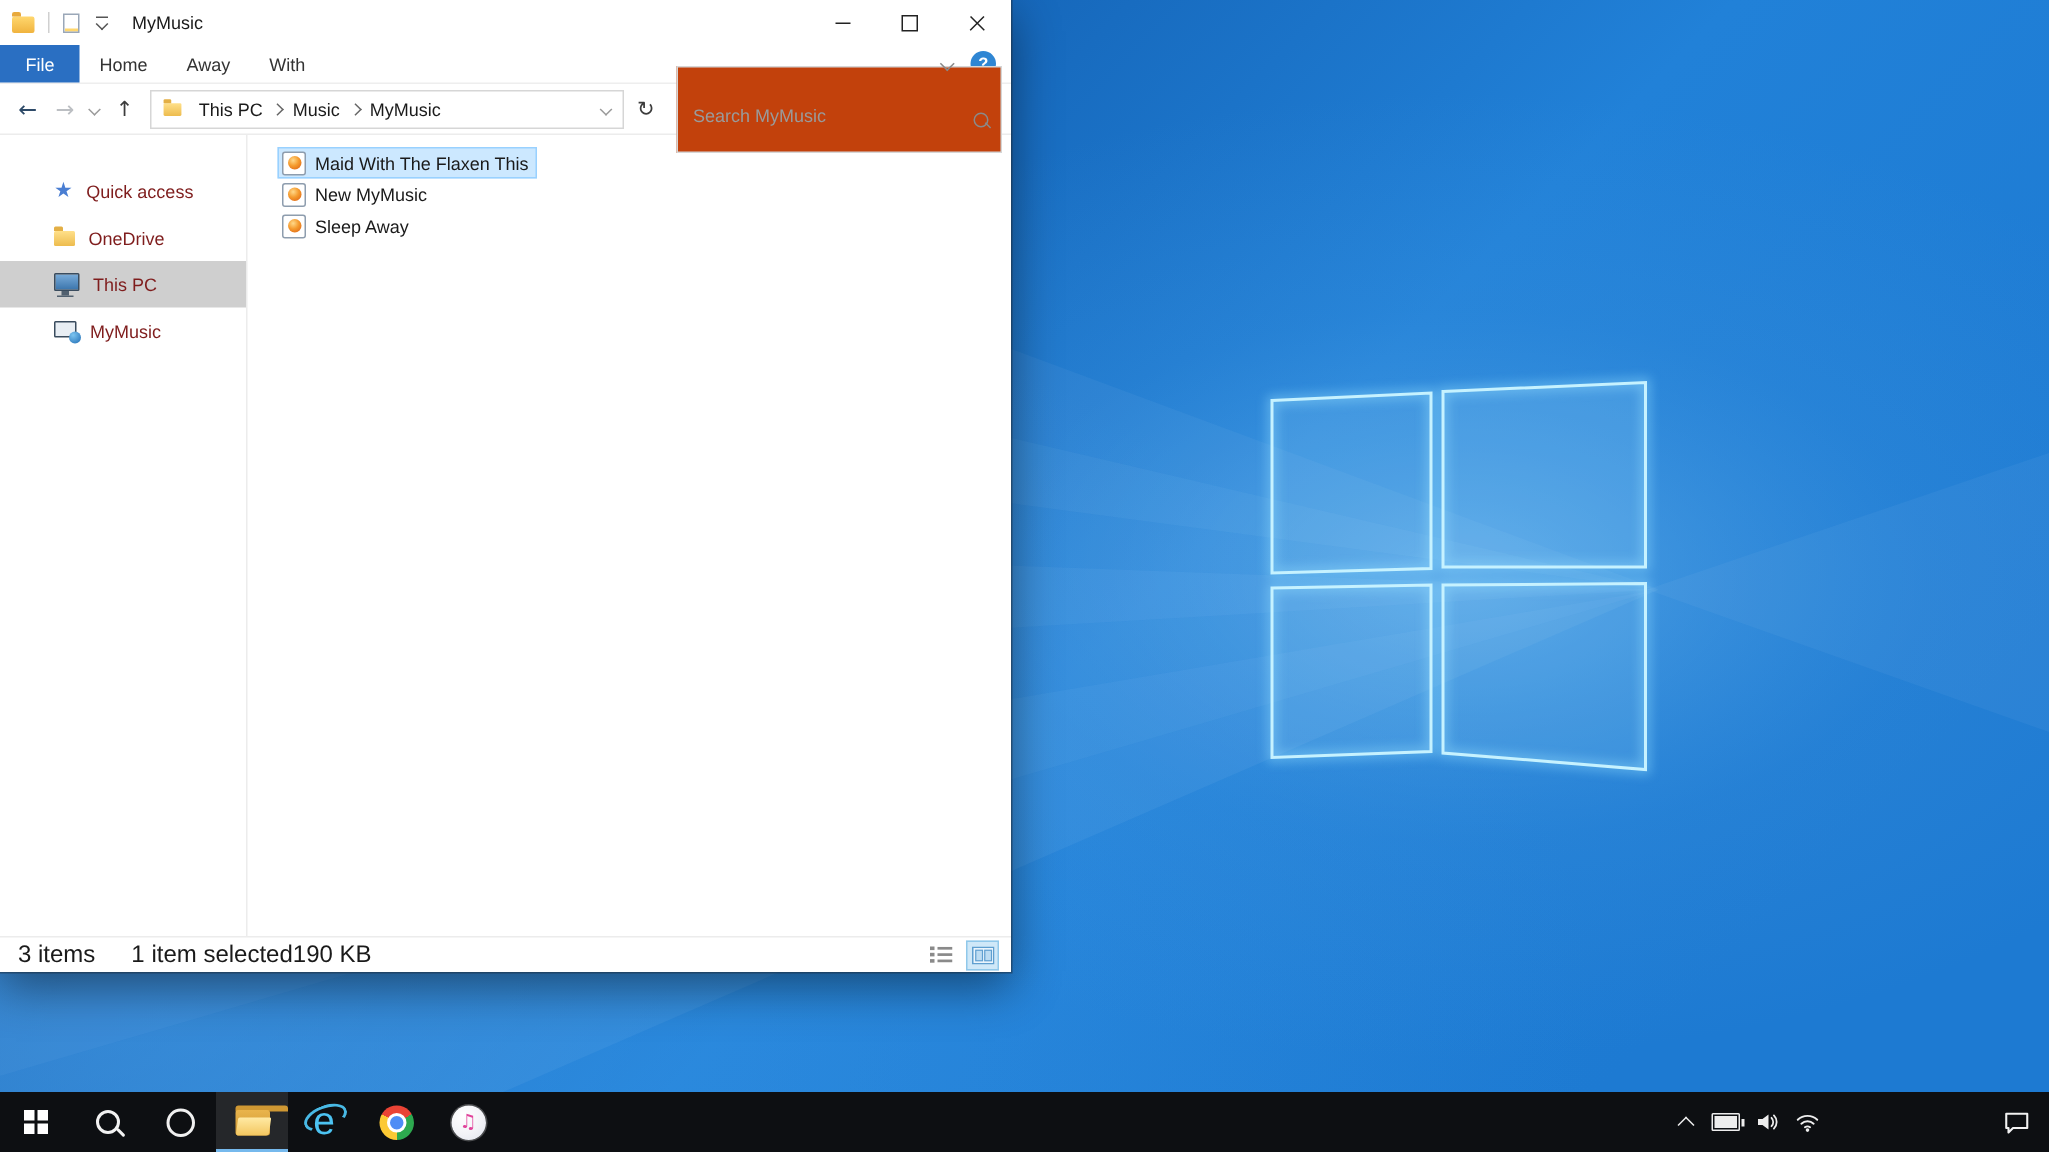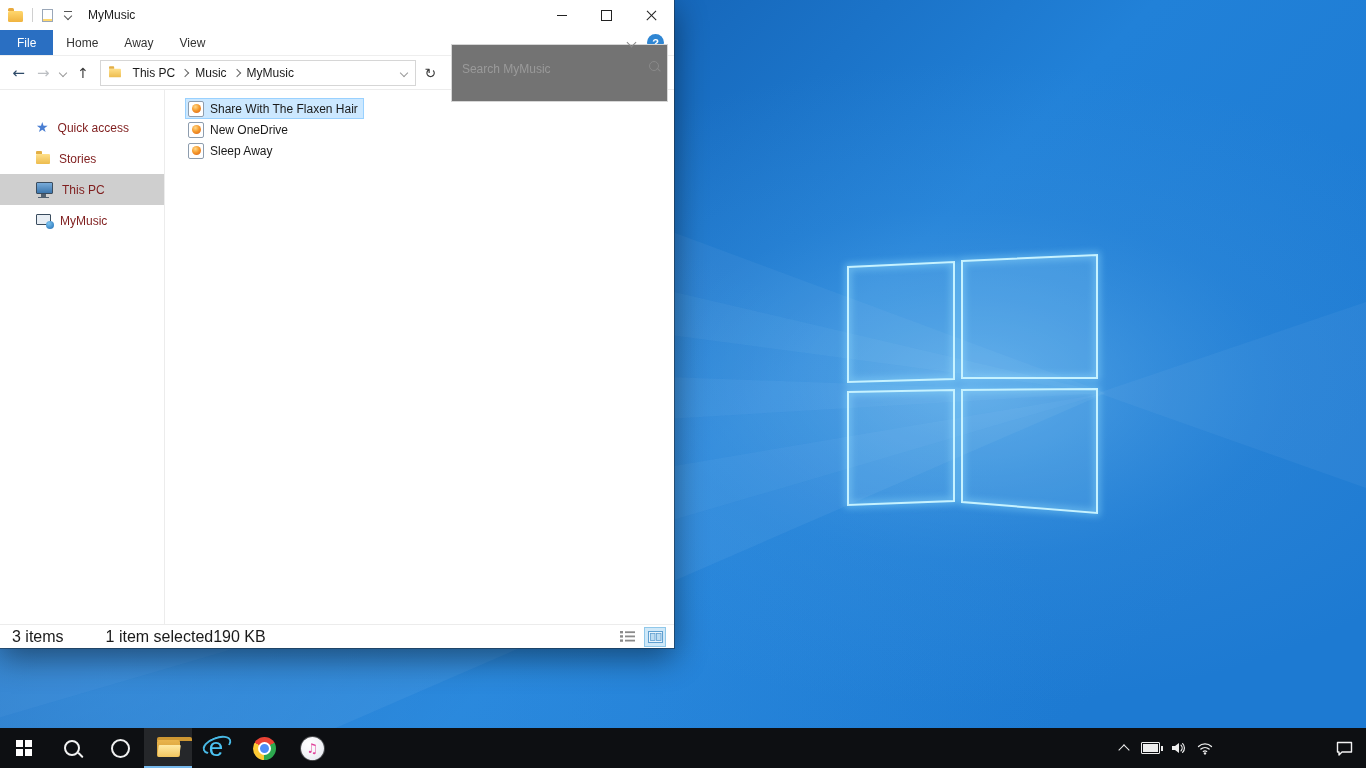--- a/index.html
+++ b/index.html
@@ -52,21 +52,21 @@
   .g-up{font-size:14px;color:#3c3c3c;}
   .g-refresh{font-size:14px;color:#3c3c3c;}
   .navdd{width:15px;display:flex;align-items:center;justify-content:center;}
   .chev-grey{border-color:#9a9a9a;}
   .addressbar{width:316px;height:24px;border:1px solid #d6d6d6;display:flex;align-items:center;margin-left:4px;background:#fff;}
   .addr-folder{margin:0 6px 0 7px;transform:scale(.85);}
   .crumb{padding:0 5px;height:22px;display:flex;align-items:center;color:#1a1a1a;cursor:default;}
   .crumb-sep{width:5px;height:5px;border-right:1.2px solid #666;border-bottom:1.2px solid #666;transform:rotate(-45deg);margin:0 2px;}
   .addr-dd{margin-left:auto;padding:0 8px;height:100%;display:flex;align-items:center;}
   .refreshbtn{width:25px;height:25px;display:flex;align-items:center;justify-content:center;margin-left:2px;}
-  .searchbox{width:200px;height:24px;border:1px solid #d6d6d6;margin-left:8px;display:flex;align-items:flex-start;padding:16px 8px;background:#737373;}
+  .searchbox{width:200px;height:24px;border:1px solid #d6d6d6;margin-left:8px;display:flex;align-items:flex-end;padding:16px 8px;background:#c2410c;}
   .searchbox input{flex:1;border:none;outline:none;font-size:12px;font-family:"Liberation Sans",sans-serif;color:#222;background:transparent;}
   .searchbox input::placeholder{color:#9a9a9a;}
   .mag{width:8px;height:8px;border:1.4px solid #8a8a8a;border-radius:50%;position:relative;margin-left:6px;flex:0 0 auto;}
   .mag::after{content:"";position:absolute;width:5px;height:1.4px;background:#8a8a8a;transform:rotate(45deg);left:6px;top:7px;}
 
   
   .winbody{flex:1;display:flex;min-height:0;}
   .navpane{width:165px;flex:0 0 auto;border-right:1px solid #ececec;padding-top:22px;box-sizing:border-box;}
   .sb-item{height:31px;display:flex;align-items:center;padding-left:36px;gap:9px;cursor:default;}
   .sb-item.selected{background:var(--sidebar-selected,#cfcfcf);}
@@ -85,21 +85,21 @@
   .filelist{flex:1;padding:8px 0 0 20px;}
   .file-row{display:flex;align-items:center;width:fit-content;padding:1px 5px 1px 2px;margin-bottom:0;border:1px solid transparent;height:17px;cursor:default;}
   .file-row.selected{background:var(--selection-bg,#cce8ff);border-color:var(--selection-border,#99d1ff);}
   .icon-media{width:14px;height:14px;background:#fff;border:1px solid #8e9dae;border-radius:2px;display:flex;align-items:center;justify-content:center;margin-right:6px;flex:0 0 auto;}
   .icon-media::before{content:"";width:9px;height:9px;border-radius:50%;background:radial-gradient(circle at 38% 32%,#ffd98a 0%,#f59b2e 45%,#d95b12 100%);}
   .file-name{font-size:12px;color:#1a1a1a;white-space:nowrap;}
 
   
   .statusbar{height:23px;flex:0 0 auto;display:flex;align-items:center;border-top:1px solid #ececec;font-size:16px;color:#1a1a1a;}
   .st-count{margin-left:12px;}
-  .st-sel{margin-left:42px;}
+  .st-sel{margin-left:24px;}
   .st-size{}
   .st-views{margin-left:auto;display:flex;align-items:center;gap:6px;margin-right:8px;}
   .viewbtn{width:20px;height:18px;display:flex;align-items:center;justify-content:center;border:1px solid transparent;}
   .viewbtn.active{background:#cfe8f8;border-color:#90c8ea;}
 
   
   .taskbar{position:absolute;left:0;bottom:0;width:100%;height:40px;background:var(--taskbar-bg,#0d0f12);
     display:flex;align-items:stretch;z-index:5;}
   .tb-btn{width:48px;display:flex;align-items:center;justify-content:center;position:relative;}
   .tb-btn.active{background:rgba(255,255,255,.10);box-shadow:inset 0 -2px 0 #76b9ed;}
@@ -208,21 +208,21 @@
         <div class="ctrl">
             <span class="ic-close"></span>
           </div>
       </div>
     </div>
 
     <div class="ribbon">
       <div class="tab file">File</div>
       <div class="tab">Home</div>
       <div class="tab">Away</div>
-      <div class="tab">View</div>
+      <div class="tab">With</div>
       <div class="ribbon-right">
         <span class="chev" style="border-color:#8a8a8a"></span>
         <span class="help">?</span>
       </div>
     </div>
 
     <div class="toolbar">
       <div class="navbtn">
           <span class="glyph g-back">←</span>
         </div>
@@ -258,40 +258,40 @@
     </div>
 
     <div class="winbody">
       <div class="navpane">
         <div class="sb-item">
           <span class="icon-star glyph">★</span>
           <span class="sb-label">Quick access</span>
         </div>
         <div class="sb-item">
           <span class="icon-folder16"></span>
-          <span class="sb-label">Stories</span>
+          <span class="sb-label">OneDrive</span>
         </div>
         <div class="sb-item selected">
           <span class="icon-pc"></span>
           <span class="sb-label">This PC</span>
         </div>
         <div class="sb-item">
           <span class="icon-net"></span>
           <span class="sb-label">MyMusic</span>
         </div>
       </div>
 
       <div class="filelist">
         <div class="file-row selected">
           <span class="icon-media"></span>
-          <span class="file-name">Share With The Flaxen Hair</span>
+          <span class="file-name">Maid With The Flaxen This</span>
         </div>
         <div class="file-row">
           <span class="icon-media"></span>
-          <span class="file-name">New OneDrive</span>
+          <span class="file-name">New MyMusic</span>
         </div>
         <div class="file-row">
           <span class="icon-media"></span>
           <span class="file-name">Sleep Away</span>
         </div>
       </div>
     </div>
 
     <div class="statusbar">
       <span class="st-count">3 items</span>

